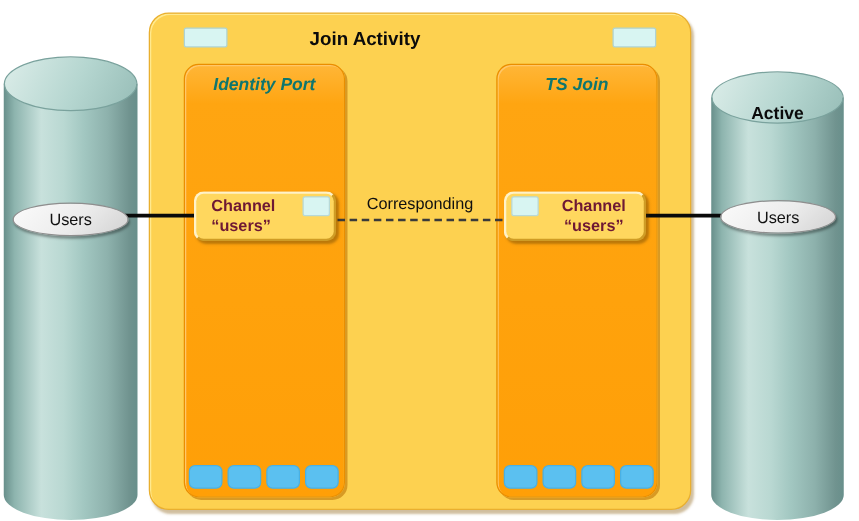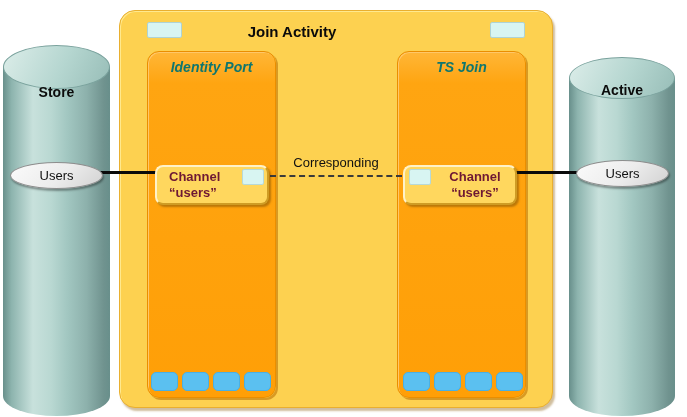--- a/index.html
+++ b/index.html
@@ -66,21 +66,21 @@
   .chip-row{
     position:absolute;top:372px;display:flex;gap:4px;z-index:4;
   }
   .chip{
     width:27px;height:19px;background:#5bc0f0;border:1px solid #49b0e4;
     border-radius:5px;box-sizing:border-box;
   }
 
   
   .channel-box{
-    position:absolute;top:165px;width:114px;height:40px;
+    position:absolute;top:153px;width:114px;height:40px;
     background:#ffd75e;border-radius:8px;box-sizing:border-box;
     border:2px solid;border-color:#fff2c8 #cf9c25 #cf9c25 #fff2c8;
     box-shadow:2px 2px 2px rgba(60,40,0,0.35);
     z-index:7;
   }
   .channel-text{
     font-weight:bold;font-size:13px;line-height:16px;color:#6e1834;
     padding-top:2px;
   }
   .channel-tab{
@@ -97,21 +97,20 @@
   }
 </style>
 </head>
 <body>
 
 <div class="stage">
 
   <div class="cyl-body abs" style="left:3px;top:67px;width:107px;height:349px;"></div>
   <div class="cyl-top abs" style="left:3px;top:45px;width:107px;height:44px;"></div>
   <div class="cyl-label" style="left:3px;top:84px;width:107px;">
-    <div>Store</div>
   </div>
   <div class="entity-ellipse" style="left:10px;top:162px;">Users</div>
 
   <div class="cyl-body abs" style="left:569px;top:78px;width:106px;height:338px;"></div>
   <div class="cyl-top abs" style="left:569px;top:57px;width:106px;height:42px;"></div>
   <div class="cyl-label" style="left:569px;top:82px;width:106px;">
     <div>Active</div>
   </div>
   <div class="entity-ellipse" style="left:576px;top:160px;">Users</div>
 

